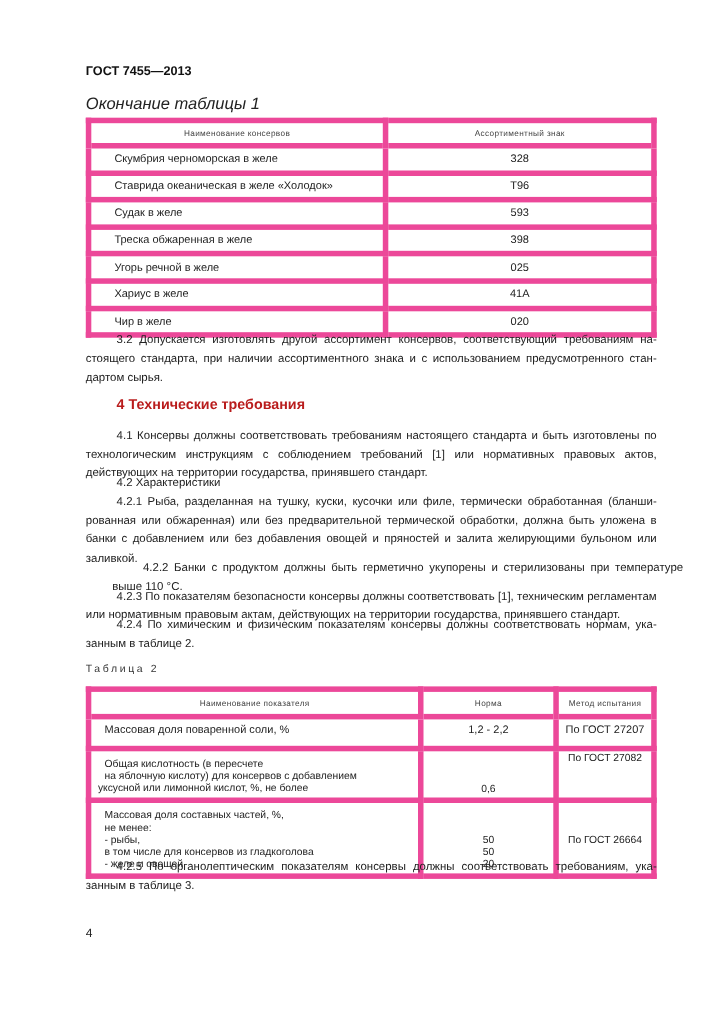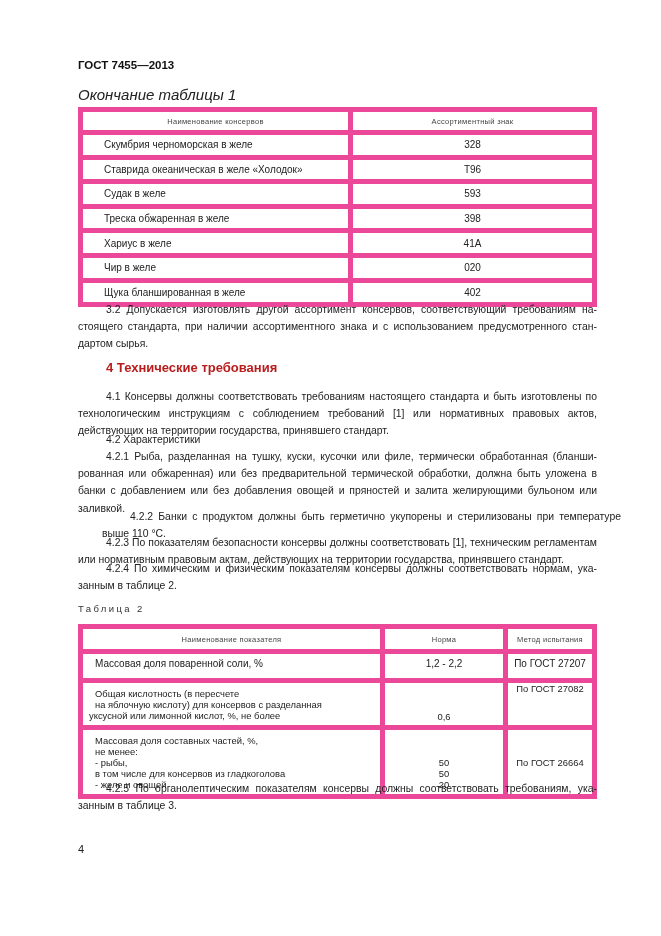--- a/index.html
+++ b/index.html
@@ -68,30 +68,30 @@
         </tr>
       <tr>
           <td class="name">Судак в желе</td>
           <td class="code">593</td>
         </tr>
       <tr>
           <td class="name">Треска обжаренная в желе</td>
           <td class="code">398</td>
         </tr>
       <tr>
+          <td class="name">Угорь речной в желе</td>
+          <td class="code">025</td>
+        </tr>
+      <tr>
           <td class="name">Хариус в желе</td>
           <td class="code">41А</td>
         </tr>
       <tr>
           <td class="name">Чир в желе</td>
           <td class="code">020</td>
-        </tr>
-      <tr>
-          <td class="name">Щука бланшированная в желе</td>
-          <td class="code">402</td>
         </tr>
     </tbody>
   </table>
 
   <div class="para" style="top:301px;"><span class="ind"></span><span>3.2 Допускается изготовлять другой ассортимент консервов, соответствующий требованиям на­стоящего стандарта, при наличии ассортиментного знака и с использованием предусмотренного стан­дартом сырья.</span></div>
 
   <div class="section-title">4 Технические требования</div>
 
   <div class="para" style="top:388px;"><span class="ind"></span><span>4.1 Консервы должны соответствовать требованиям настоящего стандарта и быть изготовлены по технологическим инструкциям с соблюдением требований [1] или нормативных правовых актов, действую­щих на территории государства, принявшего стандарт.</span></div>
   <div class="para" style="top:431px;"><span class="ind"></span><span>4.2 Характеристики</span></div>
@@ -116,21 +116,21 @@
           <span class="ml">Массовая доля поваренной соли, %</span>
         </td>
         <td class="norm">
           <span class="ml">1,2 - 2,2</span>
         </td>
         <td class="method">По ГОСТ 27207</td>
       </tr>
       <tr>
         <td class="ind-name">
           <span class="ml">Общая кислотность (в пересчете</span>
-          <span class="ml">на яблочную кислоту) для консервов с разделанная</span>
+          <span class="ml">на яблочную кислоту) для консервов с добавлением</span>
           <span class="ml out">уксусной  или лимонной кислот, %, не более</span>
         </td>
         <td class="norm" style="padding-top:28px;">
           <span class="ml">0,6</span>
         </td>
         <td class="method" style="">По ГОСТ 27082</td>
       </tr>
       <tr>
         <td class="ind-name">
           <span class="ml">Массовая доля составных частей, %,</span>

